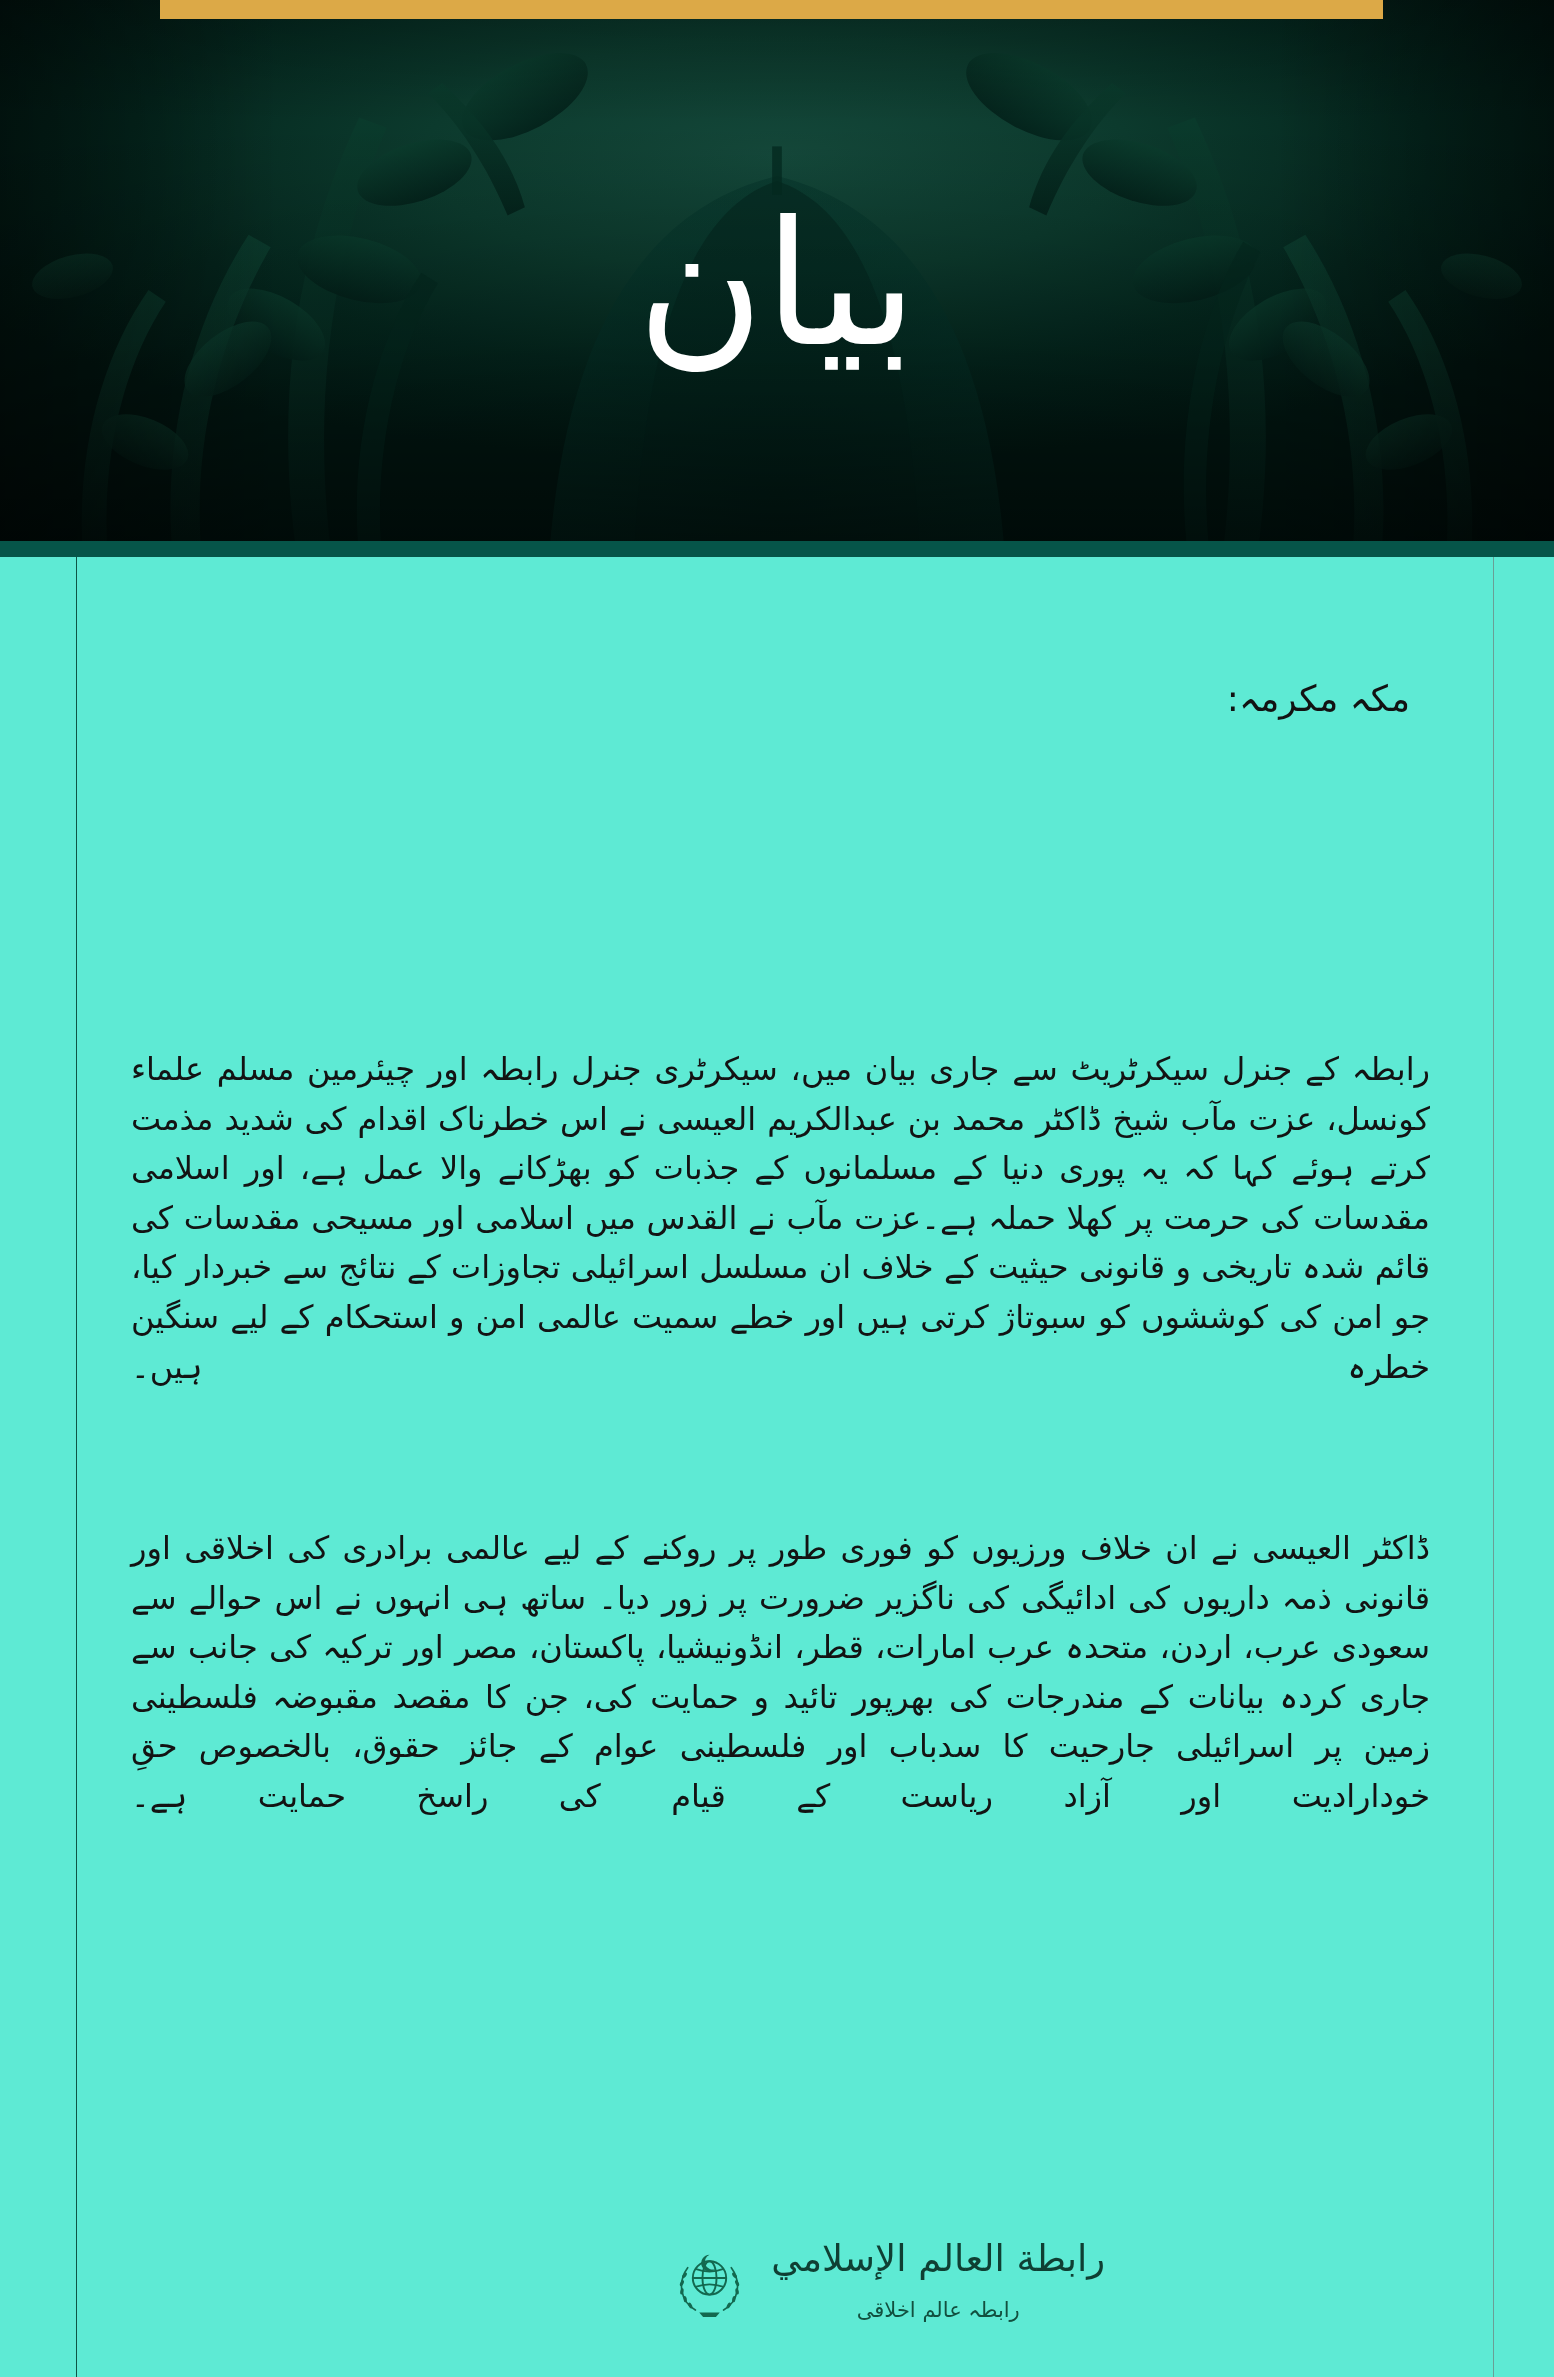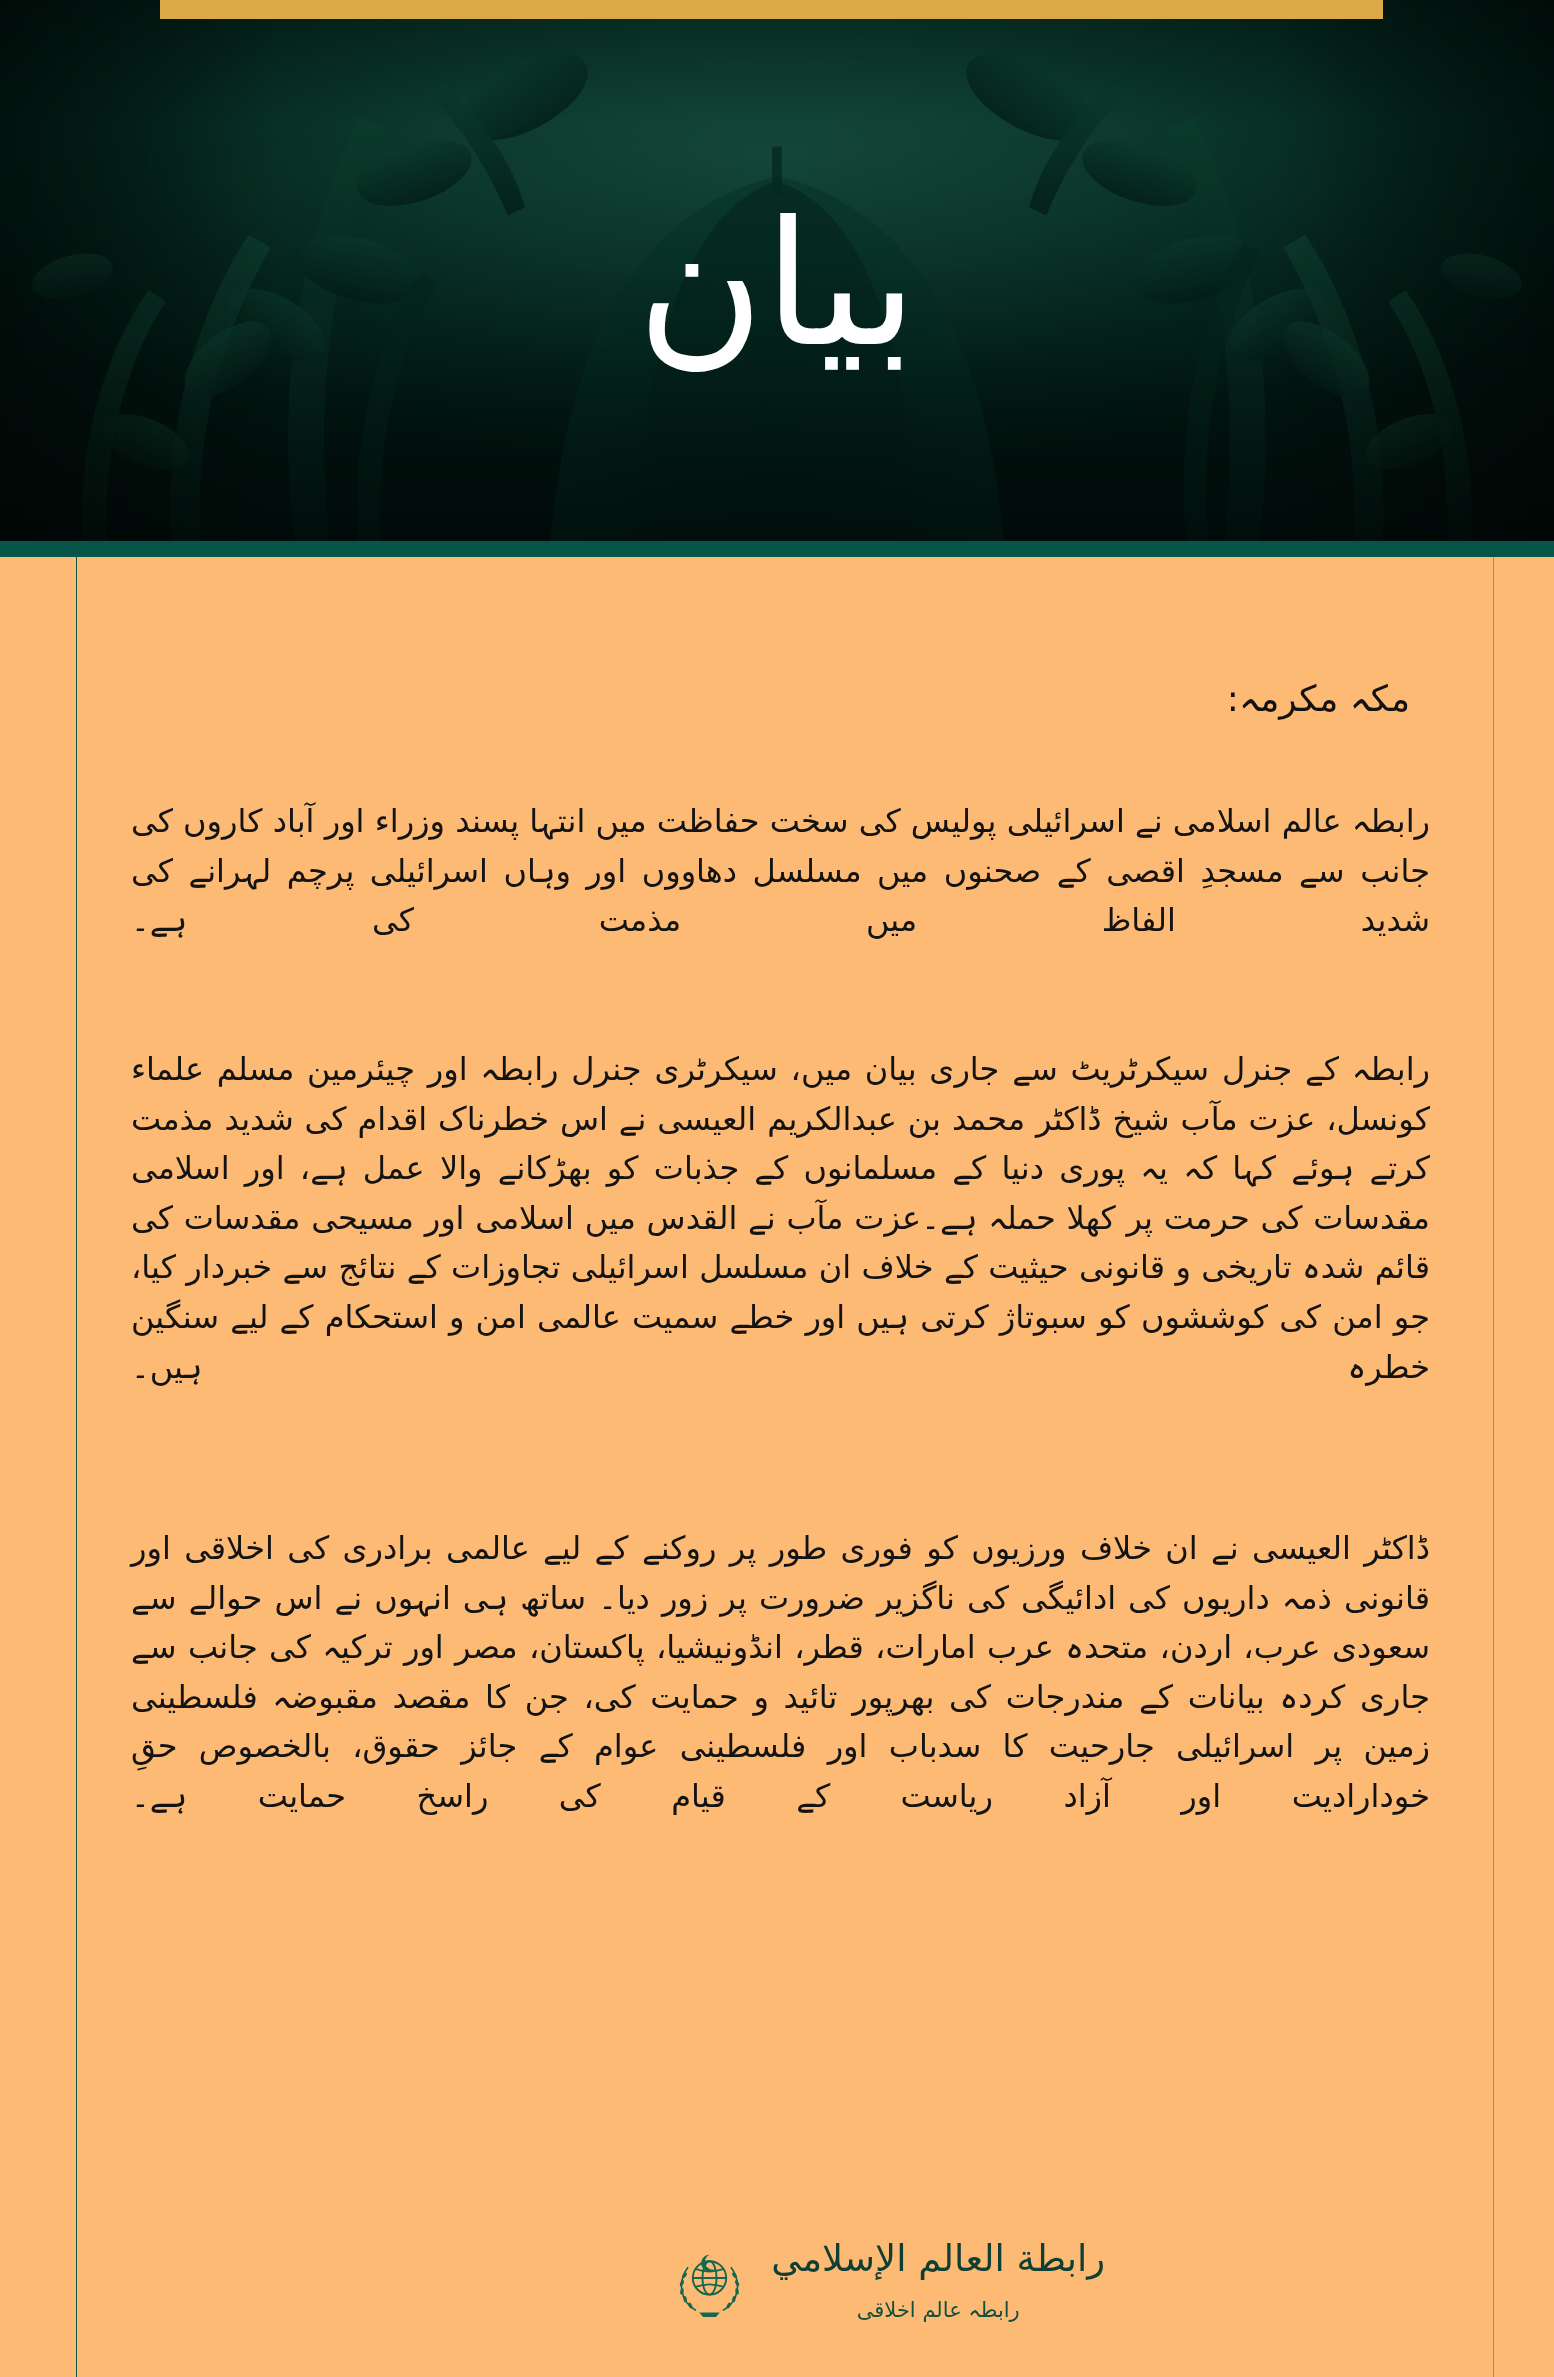--- a/index.html
+++ b/index.html
@@ -81,21 +81,21 @@
     letter-spacing: 0;
   }
 
   
   .sheet {
     position: absolute;
     left: 0;
     top: 557px;
     width: 1554px;
     height: 1821px;
-    background: #fdba74;
+    background: #5eead4;
   }
   .rule-left, .rule-right {
     position: absolute;
     top: 0;
     width: 1.4px;
     height: 1821px;
     background: #0d5545;
   }
   .rule-left  { left: 76px; }
   .rule-right { left: 1493px; background: #6a9e96; }
@@ -252,23 +252,20 @@
 
 <div class="sheet">
 
   <div class="rule-left"></div>
   <div class="rule-right"></div>
 
   <div class="content">
 
     <div class="dateline">مکہ مکرمہ:</div>
 
-    <div class="para" id="para-1">
-      <p>رابطہ عالم اسلامی نے اسرائیلی پولیس کی سخت حفاظت میں انتہا پسند وزراء اور آباد کاروں کی جانب سے مسجدِ اقصی کے صحنوں میں مسلسل دھاووں اور وہاں اسرائیلی پرچم لہرانے کی شدید الفاظ میں مذمت کی ہے۔</p>
-    </div>
 
     <div class="para" id="para-2">
       <p>رابطہ کے جنرل سیکرٹریٹ سے جاری بیان میں، سیکرٹری جنرل رابطہ اور چیئرمین مسلم علماء کونسل، عزت مآب شیخ ڈاکٹر محمد بن عبدالکریم العیسی نے اس خطرناک اقدام کی شدید مذمت کرتے ہوئے کہا کہ یہ پوری دنیا کے مسلمانوں کے جذبات کو بھڑکانے والا عمل ہے، اور اسلامی مقدسات کی حرمت پر کھلا حملہ ہے۔عزت مآب نے القدس میں اسلامی اور مسیحی مقدسات کی قائم شدہ تاریخی و قانونی حیثیت کے خلاف ان مسلسل اسرائیلی تجاوزات کے نتائج سے خبردار کیا، جو امن کی کوششوں کو سبوتاژ کرتی ہیں اور خطے سمیت عالمی امن و استحکام کے لیے سنگین خطرہ ہیں۔</p>
     </div>
 
     <div class="para" id="para-3">
       <p>ڈاکٹر العیسی نے ان خلاف ورزیوں کو فوری طور پر روکنے کے لیے عالمی برادری کی اخلاقی اور قانونی ذمہ داریوں کی ادائیگی کی ناگزیر ضرورت پر زور دیا۔ ساتھ ہی انہوں نے اس حوالے سے سعودی عرب، اردن، متحدہ عرب امارات، قطر، انڈونیشیا، پاکستان، مصر اور ترکیہ کی جانب سے جاری کردہ بیانات کے مندرجات کی بھرپور تائید و حمایت کی، جن کا مقصد مقبوضہ فلسطینی زمین پر اسرائیلی جارحیت کا سدباب اور فلسطینی عوام کے جائز حقوق، بالخصوص حقِ خودارادیت اور آزاد ریاست کے قیام کی راسخ حمایت ہے۔</p>
     </div>
 
     <div class="footer">

